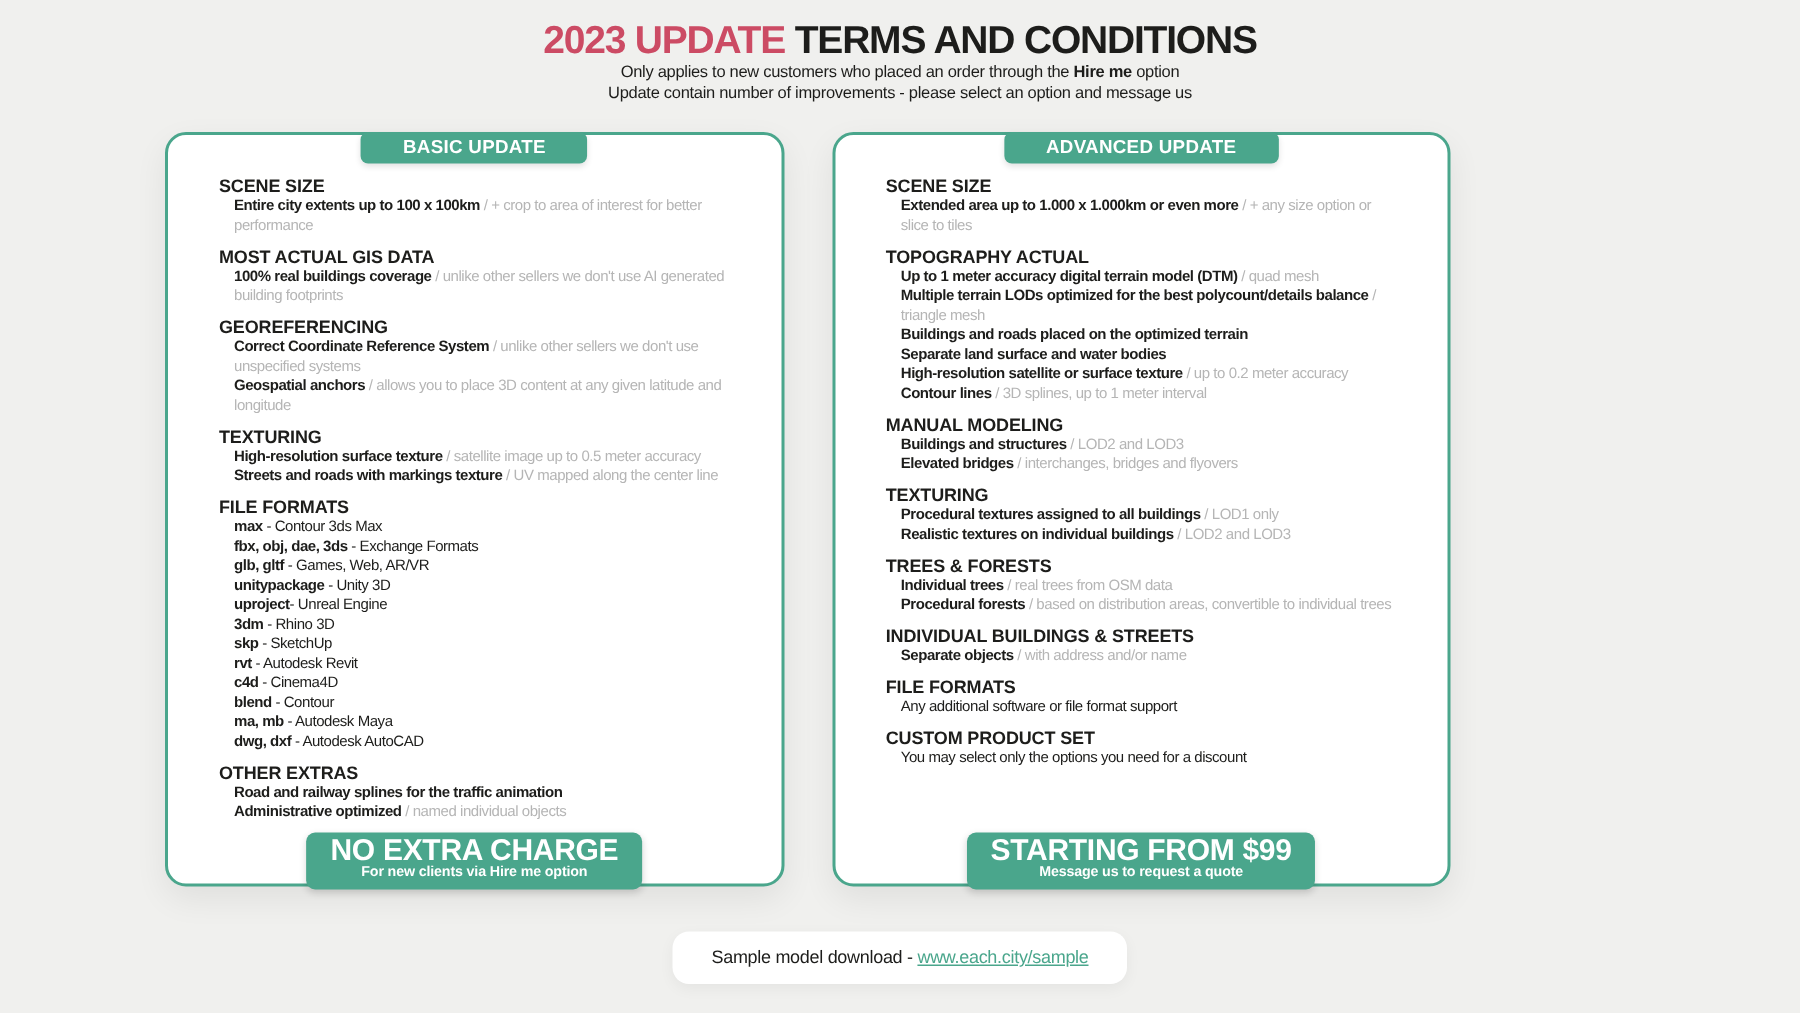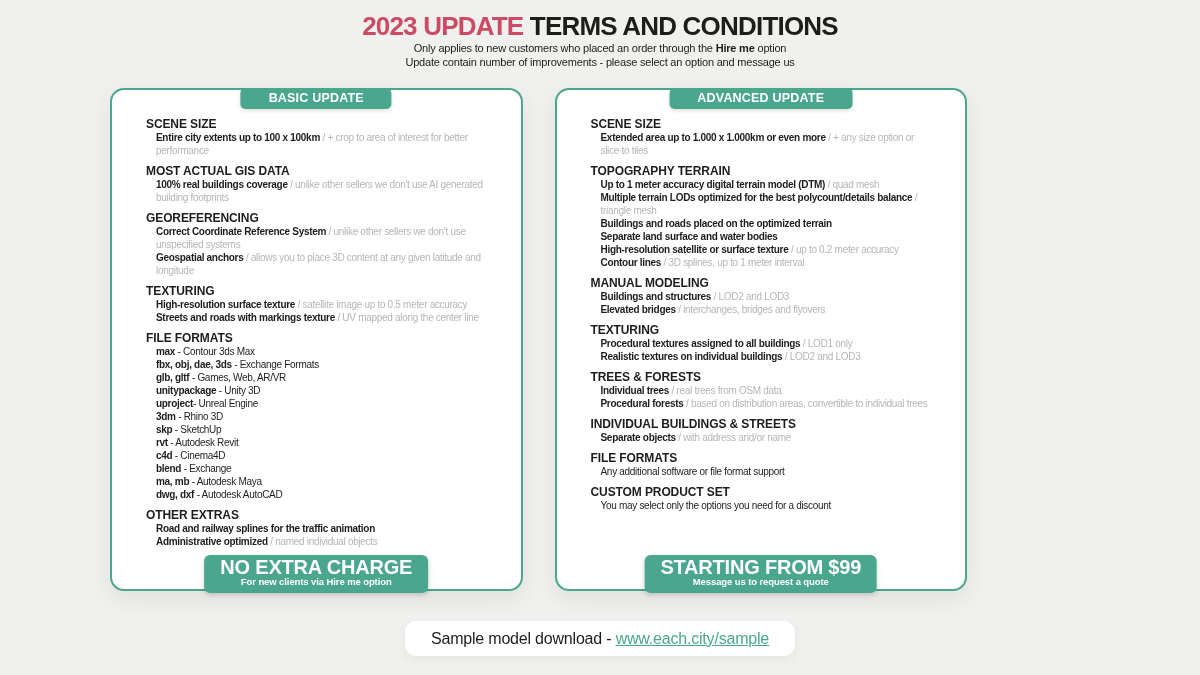--- a/index.html
+++ b/index.html
@@ -59,21 +59,21 @@
     color:var(--ink);
   }
   .item .ib{font-weight:bold;}
   .item .ir{font-weight:normal;}
   .item .in{color:var(--muted);font-weight:normal;}
 
   .sample-pill{
     position:absolute;top:621px;left:50%;transform:translateX(-50%);
     background:#ffffff;border-radius:11px;padding:11px 26px;
     box-shadow:0 3px 10px rgba(0,0,0,0.05);
-    font-size:16px;line-height:13px;white-space:nowrap;letter-spacing:-0.2px;
+    font-size:12px;line-height:13px;white-space:nowrap;letter-spacing:-0.2px;
   }
   .sample-pill a{color:var(--accent);text-decoration:underline;cursor:pointer;}
 </style>
 </head>
 <body>
 
 <header class="page-header">
   <h1 class="page-title">
     <span class="hl">2023 UPDATE</span>
     <span>TERMS AND CONDITIONS</span>
@@ -113,21 +113,21 @@
           <div class="sec-title">FILE FORMATS</div>
           <div class="item"><span class="ib">max</span><span class="ir"> - Contour 3ds Max</span></div>
           <div class="item"><span class="ib">fbx, obj, dae, 3ds</span><span class="ir"> - Exchange Formats</span></div>
           <div class="item"><span class="ib">glb, gltf</span><span class="ir"> - Games, Web, AR/VR</span></div>
           <div class="item"><span class="ib">unitypackage</span><span class="ir"> - Unity 3D</span></div>
           <div class="item"><span class="ib">uproject</span><span class="ir">- Unreal Engine</span></div>
           <div class="item"><span class="ib">3dm</span><span class="ir"> - Rhino 3D</span></div>
           <div class="item"><span class="ib">skp</span><span class="ir"> - SketchUp</span></div>
           <div class="item"><span class="ib">rvt</span><span class="ir"> - Autodesk Revit</span></div>
           <div class="item"><span class="ib">c4d</span><span class="ir"> - Cinema4D</span></div>
-          <div class="item"><span class="ib">blend</span><span class="ir"> - Exchange</span></div>
+          <div class="item"><span class="ib">blend</span><span class="ir"> - Contour</span></div>
           <div class="item"><span class="ib">ma, mb</span><span class="ir"> - Autodesk Maya</span></div>
           <div class="item"><span class="ib">dwg, dxf</span><span class="ir"> - Autodesk AutoCAD</span></div>
         </div>
         <div class="section">
           <div class="sec-title">OTHER EXTRAS</div>
           <div class="item"><span class="ib">Road and railway splines for the traffic animation</span></div>
           <div class="item"><span class="ib">Administrative optimized</span><span class="in"> / named individual objects</span></div>
         </div>
       </div>
     <div class="badge-bottom">
@@ -137,21 +137,21 @@
   </section>
 
   <section class="panel">
     <div class="badge-top">ADVANCED UPDATE</div>
     <div class="sections">
         <div class="section">
           <div class="sec-title">SCENE SIZE</div>
           <div class="item"><span class="ib">Extended area up to 1.000 x 1.000km or even more</span><span class="in"> / + any size option or slice to tiles</span></div>
         </div>
         <div class="section">
-          <div class="sec-title">TOPOGRAPHY TERRAIN</div>
+          <div class="sec-title">TOPOGRAPHY ACTUAL</div>
           <div class="item"><span class="ib">Up to 1 meter accuracy digital terrain model (DTM)</span><span class="in"> / quad mesh</span></div>
           <div class="item"><span class="ib">Multiple terrain LODs optimized for the best polycount/details balance</span><span class="in"> / triangle mesh</span></div>
           <div class="item"><span class="ib">Buildings and roads placed on the optimized terrain</span></div>
           <div class="item"><span class="ib">Separate land surface and water bodies</span></div>
           <div class="item"><span class="ib">High-resolution satellite or surface texture</span><span class="in"> / up to 0.2 meter accuracy</span></div>
           <div class="item"><span class="ib">Contour lines</span><span class="in"> / 3D splines, up to 1 meter interval</span></div>
         </div>
         <div class="section">
           <div class="sec-title">MANUAL MODELING</div>
           <div class="item"><span class="ib">Buildings and structures</span><span class="in"> / LOD2 and LOD3</span></div>

